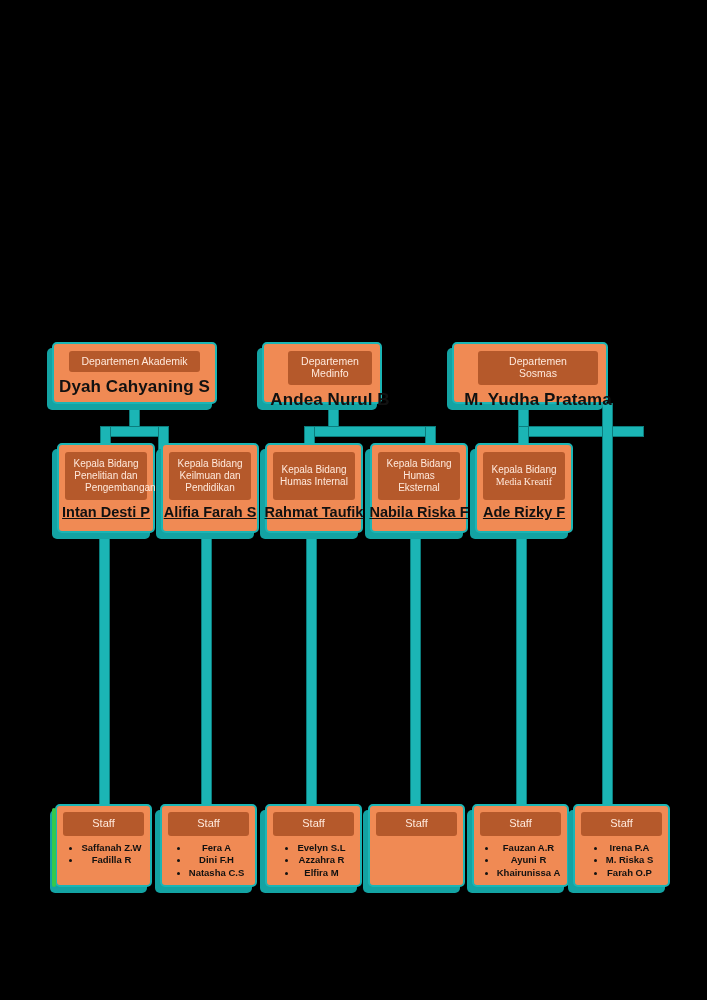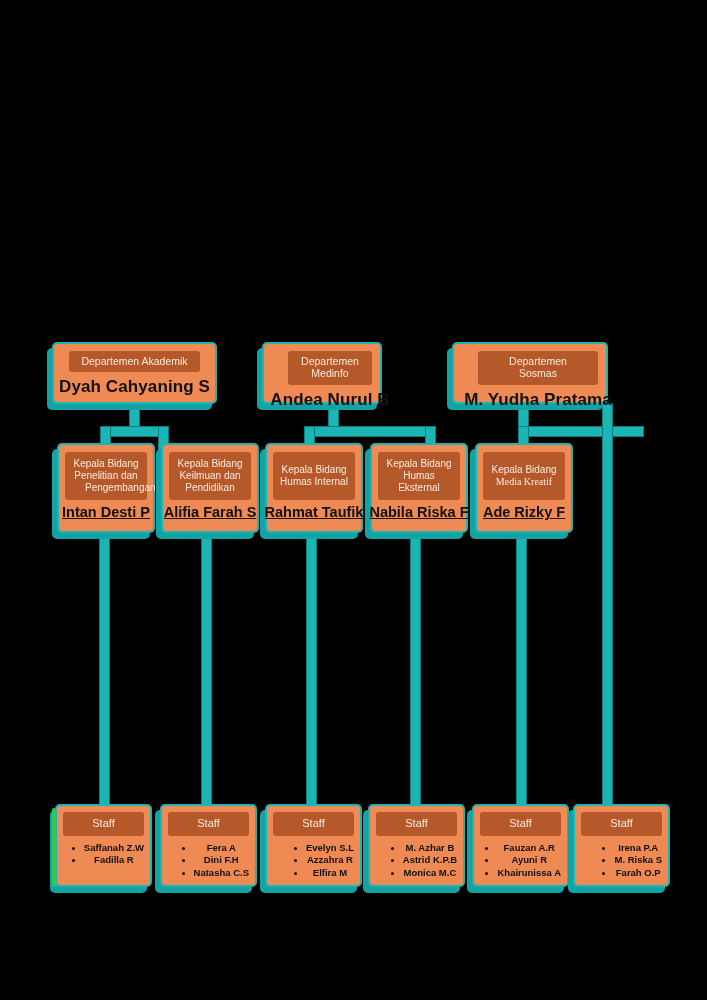--- a/index.html
+++ b/index.html
@@ -48,21 +48,21 @@
 
   
   .kabid{height:90px;padding:7px 6px 0 6px;}
   .kabid .band{
     font-size:10px;padding:6px 6px 6px 6px;width:100%;
     flex:1;display:flex;flex-direction:column;justify-content:center;
   }
   .kabid .person{font-size:14.5px;margin:4px 0 11px 0;text-decoration:underline;}
 
   
-  .staff{height:83px;padding:6px 6px 15px 6px;align-items:flex-end;}
+  .staff{height:83px;padding:6px 6px 15px 6px;align-items:center;}
   .staff .band{font-size:11px;padding:5px 6px 6px 6px;width:100%;}
   .staff ul{
     list-style:none;margin:6px 0 0 0;padding:0 0 0 14px;
     color:#111;font-size:9.5px;font-weight:bold;
   }
   .staff li{position:relative;line-height:12.5px;text-align:center;padding-left:2px;}
   .staff li:before{
     content:"";position:absolute;left:-10px;top:5px;
     width:3px;height:3px;border-radius:50%;background:#111;
   }
@@ -176,25 +176,20 @@
     <div class="band">Staff</div>
     <ul>
       <li>Evelyn S.L</li>
       <li>Azzahra R</li>
       <li>Elfira M</li>
     </ul>
   </div>
 
   <div class="card staff" style="left:368px;top:804px;width:97px;">
     <div class="band">Staff</div>
-    <ul>
-      <li>M. Azhar B</li>
-      <li>Astrid K.P.B</li>
-      <li>Monica M.C</li>
-    </ul>
   </div>
 
   <div class="card staff" style="left:472px;top:804px;width:97px;">
     <div class="band">Staff</div>
     <ul>
       <li>Fauzan A.R</li>
       <li>Ayuni R</li>
       <li>Khairunissa A</li>
     </ul>
   </div>

